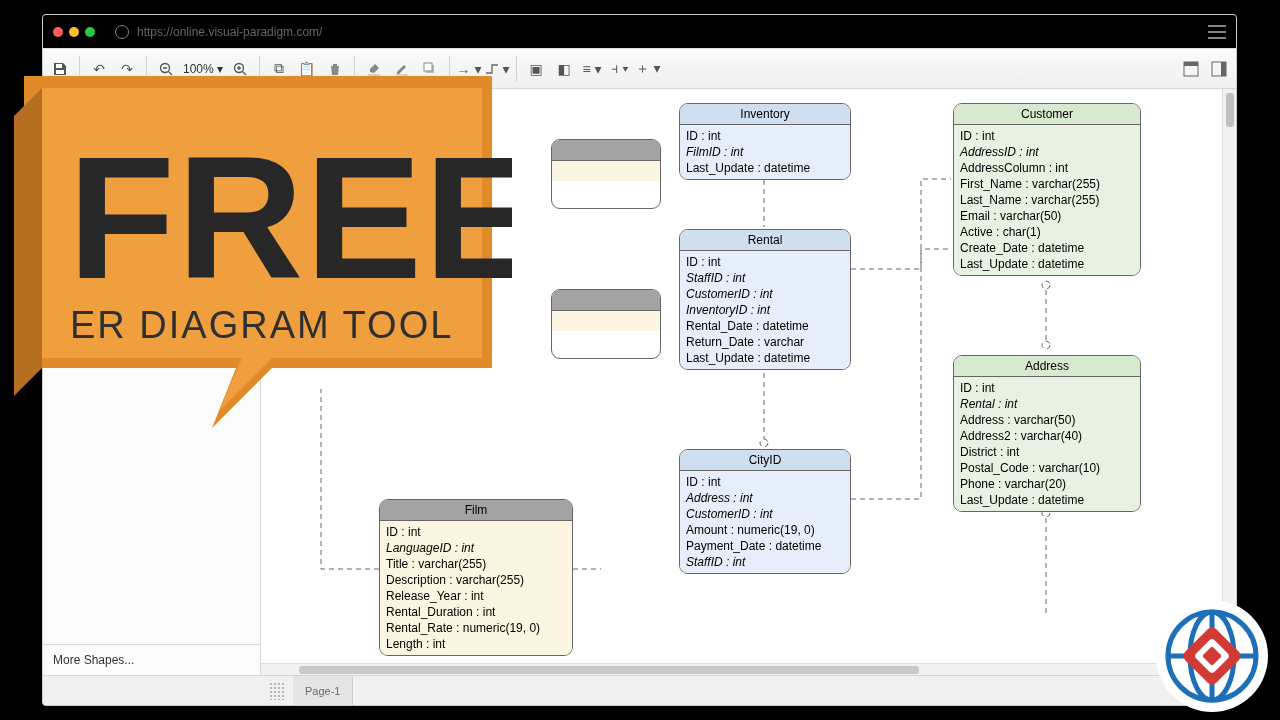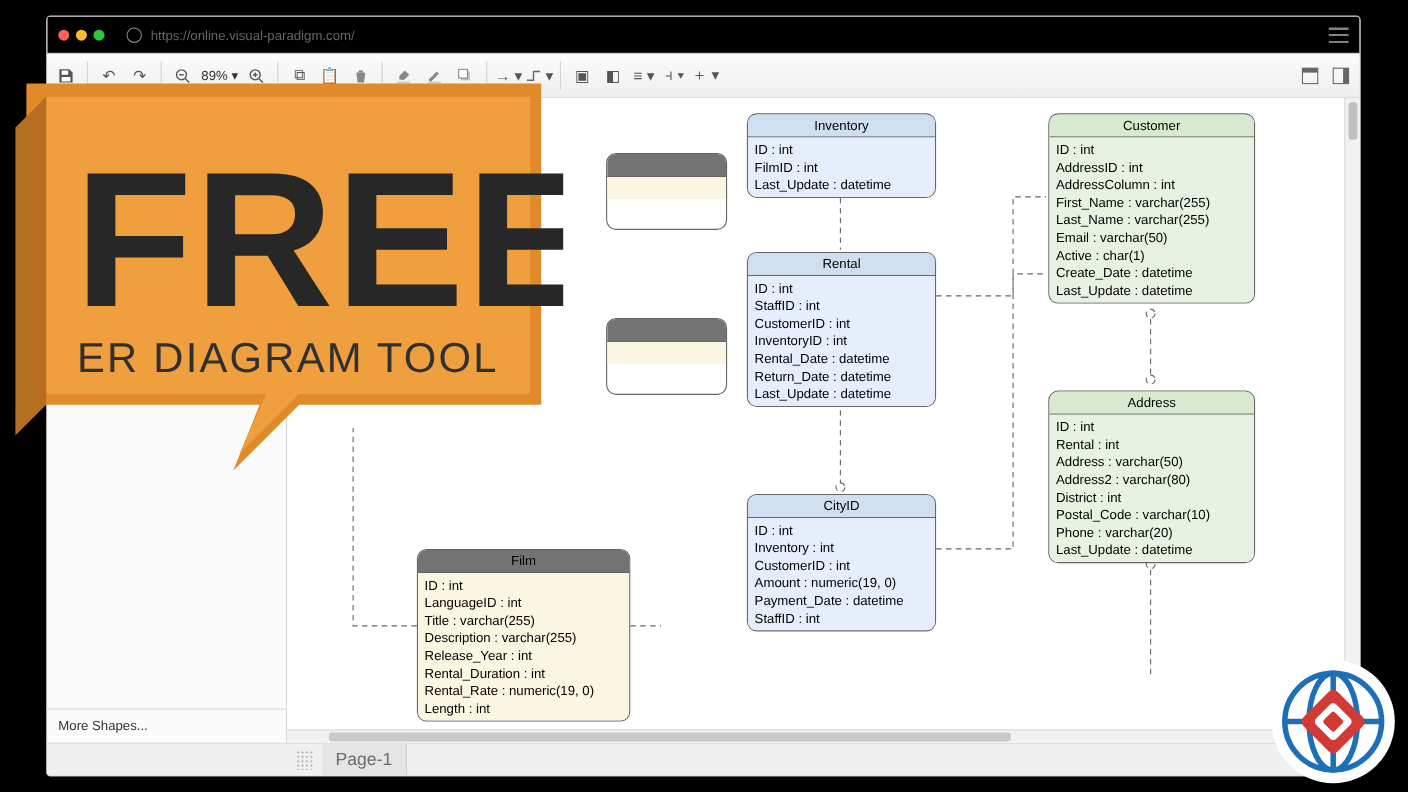--- a/index.html
+++ b/index.html
@@ -34,32 +34,32 @@
 
 .canvas-wrap{flex:1;position:relative;background:#fff;overflow:hidden}
 .vscroll{position:absolute;top:0;right:0;width:14px;height:100%;background:#f1f1f1;border-left:1px solid #ddd}
 .vscroll:before{content:"";position:absolute;top:4px;left:3px;width:8px;height:34px;background:#c0c0c0;border-radius:3px}
 .hscroll{position:absolute;left:0;right:14px;bottom:0;height:12px;background:#f1f1f1;border-top:1px solid #ddd}
 .hscroll:before{content:"";position:absolute;left:38px;top:2px;height:8px;width:620px;background:#c9c9c9;border-radius:3px}
 
 
 .tabbar{height:30px;border-top:1px solid #d6d6d6;background:#f0f0f0;display:flex;align-items:center;padding-left:226px}
 .tabdrag{width:16px;height:18px;background:radial-gradient(circle,#b6b6b6 1px,transparent 1px) 0 0/4px 4px;margin-right:8px}
-.tab{font-size:16px;color:#6b6b6b;padding:0 12px;height:100%;display:flex;align-items:center;background:#e5e5e5;border-right:1px solid #cfcfcf}
+.tab{font-size:11px;color:#6b6b6b;padding:0 12px;height:100%;display:flex;align-items:center;background:#e5e5e5;border-right:1px solid #cfcfcf}
 
 
 .entity{position:absolute;border:1px solid #666;border-radius:9px;font-size:12px;overflow:hidden;background:#fff}
 .entity .title{padding:3px 22px;text-align:center;border-bottom:1px solid #666}
 .entity .rows{padding:3px 6px}
 .entity .rows div{white-space:nowrap;line-height:16px}
 .entity .rows .pk{font-weight:normal}
-.entity .rows .fk{}
+.entity .rows .fk{font-style:italic}
 .blue .title{background:#d0dff0}.blue .rows{background:#e6eefb}
 .green .title{background:#d7e9ce}.green .rows{background:#e8f2e3}
-.yellow .title{background:#737373}.yellow .rows{background:#faf6e2}
+.yellow .title{background:#a3a3a3}.yellow .rows{background:#faf6e2}
 
 
 .banner{position:absolute;left:12px;top:68px;width:500px;height:408px;pointer-events:none}
 
 
 .brandlogo{position:absolute;right:8px;bottom:4px;width:120px;height:120px}
 </style>
 </head>
 <body>
 
@@ -88,21 +88,21 @@
       <div class="tb-btn">↶</div>
       <div class="tb-btn">↷</div>
       <div class="tb-sep"></div>
       <div class="tb-btn">
           <svg width="14" height="14" viewBox="0 0 14 14">
             <circle cx="6" cy="6" r="4.5" fill="none" stroke="#555" stroke-width="1.3"></circle>
             <line x1="9.5" y1="9.5" x2="13" y2="13" stroke="#555" stroke-width="1.3"></line>
             <line x1="4" y1="6" x2="8" y2="6" stroke="#555" stroke-width="1.3"></line>
           </svg>
         </div>
-      <span class="zoom"><span>89%</span> ▾</span>
+      <span class="zoom"><span>100%</span> ▾</span>
       <div class="tb-btn">
           <svg width="14" height="14" viewBox="0 0 14 14">
             <circle cx="6" cy="6" r="4.5" fill="none" stroke="#555" stroke-width="1.3"></circle>
             <line x1="9.5" y1="9.5" x2="13" y2="13" stroke="#555" stroke-width="1.3"></line>
             <line x1="4" y1="6" x2="8" y2="6" stroke="#555" stroke-width="1.3"></line>
             <line x1="6" y1="4" x2="6" y2="8" stroke="#555" stroke-width="1.3"></line>
           </svg>
         </div>
       <div class="tb-sep"></div>
       <div class="tb-btn">⧉</div>
@@ -207,29 +207,29 @@
             </div>
           </div>
         <div id="ent-rental" class="entity blue" style="left:418px;top:140px;width:172px">
             <div class="title">Rental</div>
             <div class="rows">
               <div class="pk">ID : int</div>
               <div class="fk">StaffID : int</div>
               <div class="fk">CustomerID : int</div>
               <div class="fk">InventoryID : int</div>
               <div class="">Rental_Date : datetime</div>
-              <div class="">Return_Date : datetime</div>
+              <div class="">Return_Date : varchar</div>
               <div class="">Last_Update : datetime</div>
             </div>
           </div>
         <div id="ent-payment" class="entity blue" style="left:418px;top:360px;width:172px">
             <div class="title">CityID</div>
             <div class="rows">
               <div class="pk">ID : int</div>
-              <div class="fk">Inventory : int</div>
+              <div class="fk">Address : int</div>
               <div class="fk">CustomerID : int</div>
               <div class="">Amount : numeric(19, 0)</div>
               <div class="">Payment_Date : datetime</div>
               <div class="fk">StaffID : int</div>
             </div>
           </div>
         <div id="ent-customer" class="entity green" style="left:692px;top:14px;width:188px">
             <div class="title">Customer</div>
             <div class="rows">
               <div class="pk">ID : int</div>
@@ -242,21 +242,21 @@
               <div class="">Create_Date : datetime</div>
               <div class="">Last_Update : datetime</div>
             </div>
           </div>
         <div id="ent-address" class="entity green" style="left:692px;top:266px;width:188px">
             <div class="title">Address</div>
             <div class="rows">
               <div class="pk">ID : int</div>
               <div class="fk">Rental : int</div>
               <div class="">Address : varchar(50)</div>
-              <div class="">Address2 : varchar(80)</div>
+              <div class="">Address2 : varchar(40)</div>
               <div class="">District : int</div>
               <div class="">Postal_Code : varchar(10)</div>
               <div class="">Phone : varchar(20)</div>
               <div class="">Last_Update : datetime</div>
             </div>
           </div>
         <div id="ent-film" class="entity yellow" style="left:118px;top:410px;width:194px">
             <div class="title">Film</div>
             <div class="rows">
               <div class="pk">ID : int</div>

